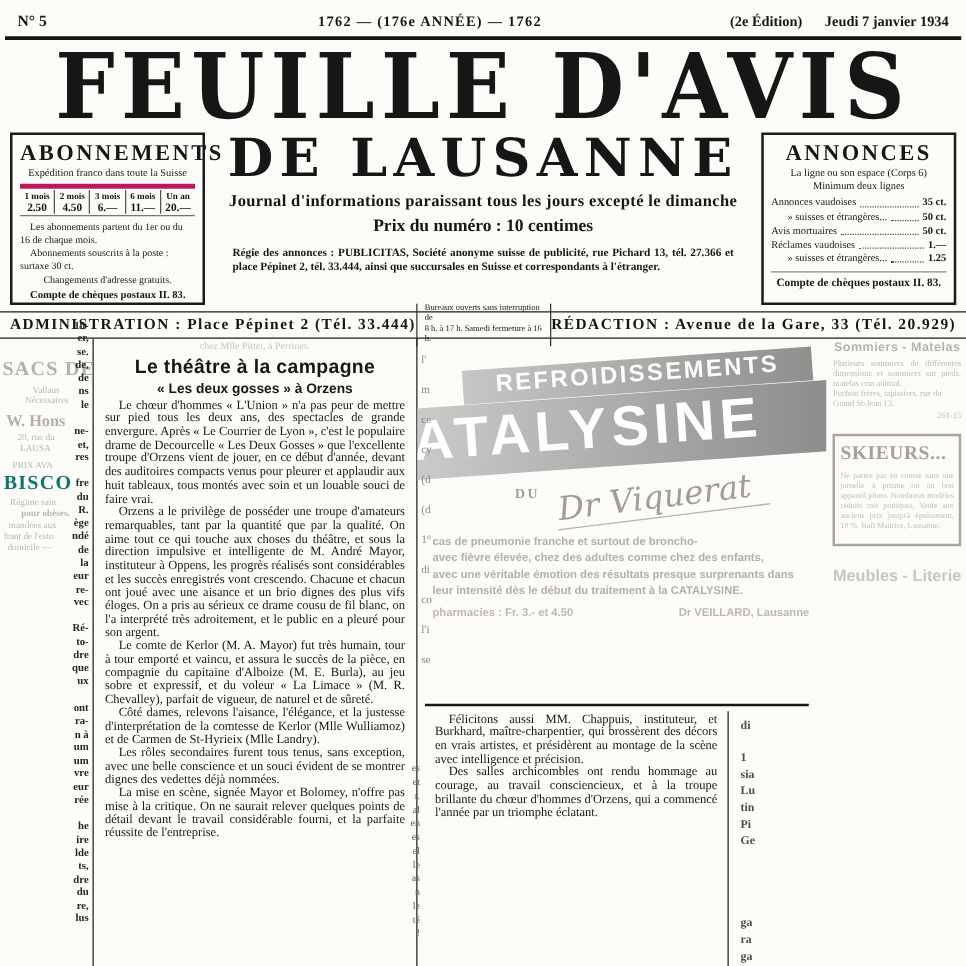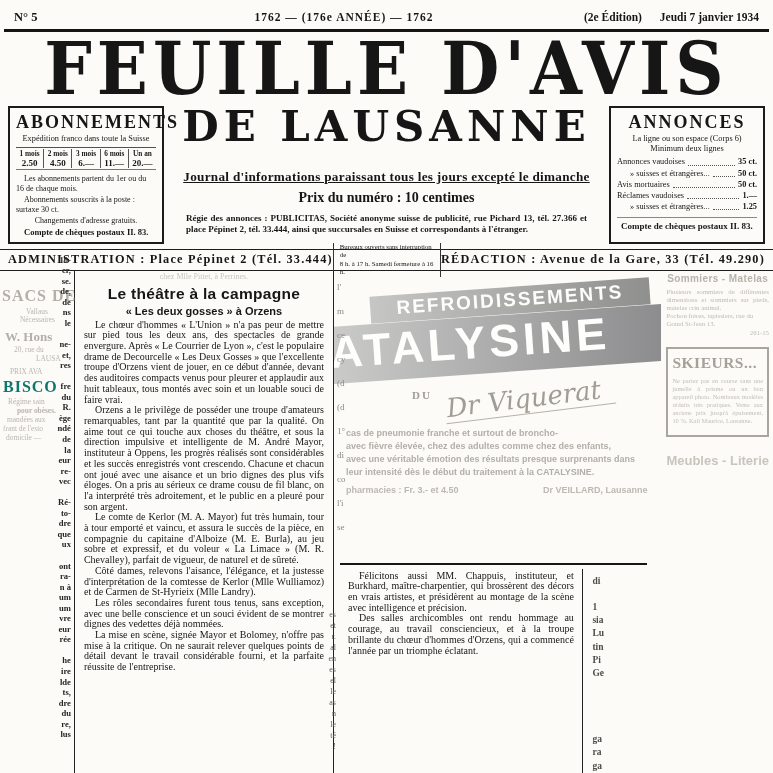--- a/index.html
+++ b/index.html
@@ -16,32 +16,32 @@
   .toprule { border-top:3px solid #141414; margin:3px 4px 0 4px; }
 
   
   .masthead { font-family:"DejaVu Serif", serif; font-size:67px; font-weight:bold; text-align:center; line-height:0.98; letter-spacing:5px; white-space:nowrap; transform:scaleY(1.08); transform-origin:center top; margin-top:2px; }
 
   
   .midband { display:flex; gap:6px; padding:0 8px; margin-top:6px; height:138px; }
   .abox { width:156px; border:2px solid #1b1b1b; padding:5px 6px 4px 6px; background:#fcfbf8; }
   .abox .btitle { text-align:center; font-weight:bold; font-size:18px; letter-spacing:2px; line-height:1.05; }
   .abox .bsub { text-align:center; font-size:8.3px; margin-top:2px; line-height:1.2; }
-  .ratetable { display:flex; margin-top:3px; border-top:1px solid #be185d; border-bottom:1px solid #777; padding:1px 0; }
+  .ratetable { display:flex; margin-top:3px; border-top:4px solid #be185d; border-bottom:1px solid #777; padding:1px 0; }
   .ratetable .cell { flex:1; text-align:center; border-right:1px solid #555; }
   .ratetable .cell:last-child { border-right:none; }
   .ratetable .ch { font-size:7.3px; font-weight:bold; white-space:nowrap; }
   .ratetable .cv { font-size:9px; font-weight:bold; }
   .note { font-size:8px; line-height:1.25; text-align:left; text-indent:8px; margin-top:1px; }
   .note.center { text-align:center; text-indent:0; }
   .note.bold { font-weight:bold; font-size:8.5px; }
 
   .centercol { flex:1; text-align:center; overflow:hidden; }
   .title2 { font-family:"DejaVu Serif", serif; font-size:42px; font-weight:bold; letter-spacing:5px; line-height:1; white-space:nowrap; }
-  .subtitle { font-size:13.2px; font-weight:bold; margin-top:21px; letter-spacing:0.3px;text-decoration:underline; }
+  .subtitle { font-size:13.2px; font-weight:bold; margin-top:5px; letter-spacing:0.3px; }
   .price { font-size:14px; font-weight:bold; margin-top:5px; }
   .regie { font-size:9px; font-weight:bold; text-align:justify; margin:7px 16px 0 16px; line-height:1.3; }
 
   .annonces .rate { display:flex; align-items:flex-end; font-size:8.3px; line-height:1.35; }
   .annonces .rate .rl { white-space:nowrap; }
   .annonces .rate.indent .rl { padding-left:13px; }
   .annonces .rate .dots { flex:1; border-bottom:1px dotted #555; margin:0 3px 2px 3px; min-width:4px; }
   .annonces .rate .rv { font-weight:bold; white-space:nowrap; }
   .annonces .bfooter { font-weight:bold; font-size:9px; text-align:center; margin-top:5px; border-top:1px solid #888; padding-top:3px; }
 
@@ -53,21 +53,21 @@
   
   .bodygrid { display:flex; height:508px; }
 
   .leftsliver { width:78px; border-right:1.6px solid #222; position:relative; }
   .grayads div { position:absolute; color:#b9b6ae; font-size:7.4px; white-space:nowrap; }
   .grayads div:nth-child(1){ top:16px; left:2px; font-size:16px; font-weight:bold; color:#b3b0a8; letter-spacing:1px; }
   .grayads div:nth-child(2){ top:36px; left:26px; }
   .grayads div:nth-child(3){ top:44px; left:20px; }
   .grayads div:nth-child(4){ top:58px; left:5px; font-size:13px; font-weight:bold; color:#b3b0a8; }
   .grayads div:nth-child(5){ top:74px; left:14px; }
-  .grayads div:nth-child(6){ top:83px; left:36px; }
+  .grayads div:nth-child(6){ top:83px; left:16px; }
   .grayads div:nth-child(7){ top:96px; left:10px; }
   .grayads div:nth-child(8){ top:107px; left:3px; font-size:16px; font-weight:bold; color:#0f766e; letter-spacing:1px; }
   .grayads div:nth-child(9){ top:126px; left:8px; }
   .grayads div:nth-child(10){ top:135px; left:17px; font-weight:bold; }
   .grayads div:nth-child(11){ top:144px; left:7px; }
   .grayads div:nth-child(12){ top:153px; left:3px; }
   .grayads div:nth-child(13){ top:162px; left:6px; }
   .darkfrags { position:absolute; right:3px; top:-16px; text-align:right; font-size:8.6px; font-weight:bold; line-height:10.55px; white-space:pre-line; color:#262626; }
 
   .artcol { width:269px; border-right:1.6px solid #222; padding:1px 9px 0 9px; position:relative; }
@@ -188,21 +188,21 @@
           <span class="dots"></span>
           <span class="rv">1.25</span>
         </div>
       <div class="bfooter">Compte de chèques postaux II. 83.</div>
     </div>
   </div>
 
   <div class="adminbar">
     <span class="adm">ADMINISTRATION : Place Pépinet 2 (Tél. 33.444)</span>
     <span class="admcenter"><span>Bureaux ouverts sans interruption de</span><br><span>8 h. à 17 h.  Samedi fermeture à 16 h.</span></span>
-    <span class="adm">RÉDACTION : Avenue de la Gare, 33 (Tél. 49.290)</span>
+    <span class="adm">RÉDACTION : Avenue de la Gare, 33 (Tél. 20.929)</span>
   </div>
 
   <div class="bodygrid">
 
     <aside class="leftsliver">
       <div class="grayads">
         <div>SACS DE</div>
         <div>Vallaus</div>
         <div>Nécessaires</div>
         <div>W. Hons</div>

